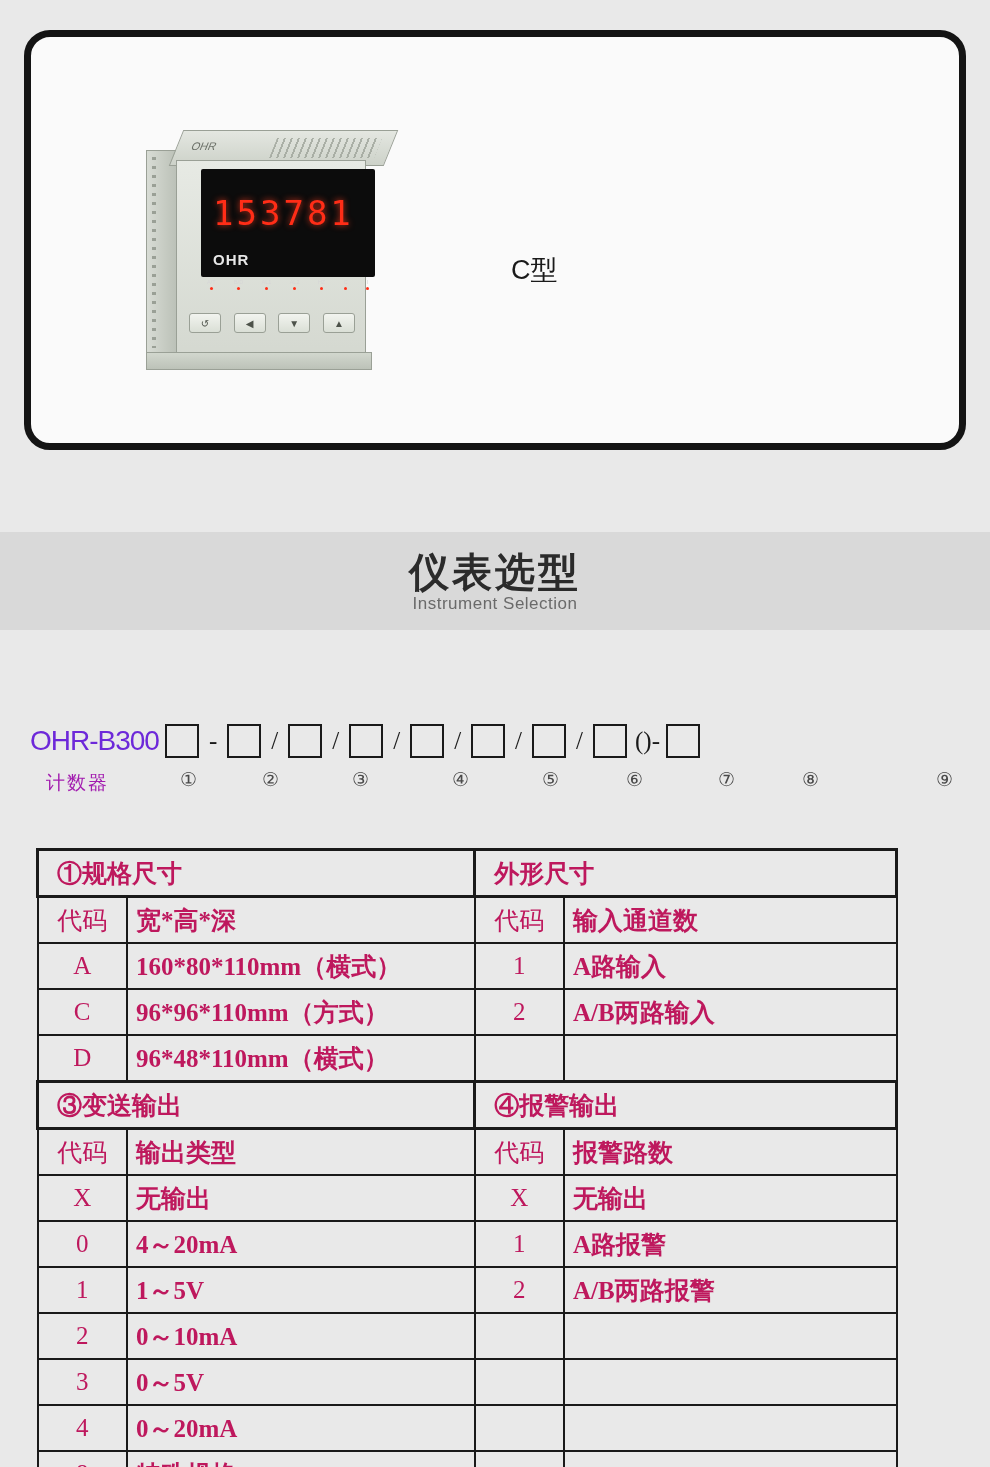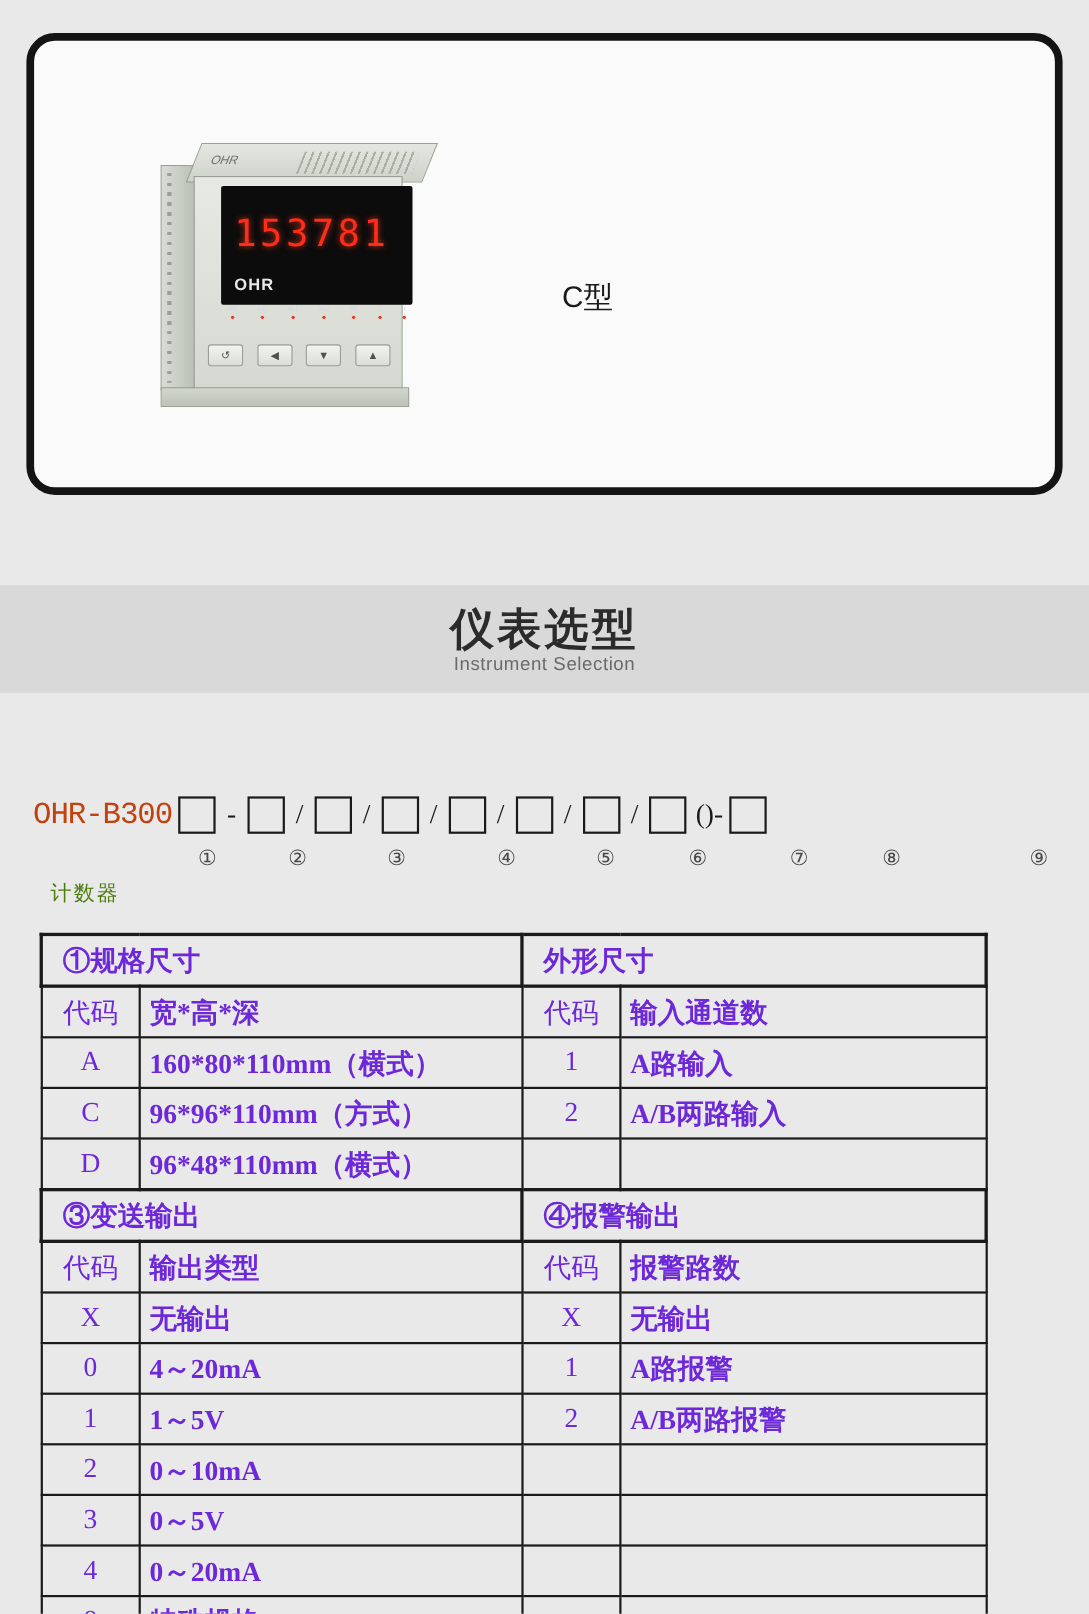--- a/index.html
+++ b/index.html
@@ -232,22 +232,22 @@
   .model-line {
     position: absolute;
     left: 30px;
     top: 24px;
     display: flex;
     align-items: center;
     font-family: "Liberation Serif", serif;
   }
   .model-prefix {
     font-size: 28px;
-    color: #c2410c;
-    font-family: Liberation Mono, monospace;
+    color: #6d28d9;
+    font-family: Liberation Sans, sans-serif;
     letter-spacing: -1px;
   }
   .box {
     width: 30px;
     height: 30px;
     border: 2px solid #1a1a1a;
     margin: 0 6px;
   }
   .sep {
     font-size: 25px;
@@ -264,44 +264,43 @@
     left: 30px;
     top: 68px;
     width: 930px;
     height: 28px;
   }
   .model-sub .cn {
     position: absolute;
     left: 16px;
     top: 2px;
     font-size: 19px;
-    color: #4d7c0f;
+    color: #a21caf;
     letter-spacing: 2px;
-    margin-top: 29px;
   }
   .circ-num {
     position: absolute;
     top: 0;
     font-size: 19px;
     color: #4a4a4a;
   }
 
   
   .sel-table {
     position: absolute;
     left: 36px;
     top: 848px;
     width: 862px;
     border-collapse: collapse;
     font-family: "Liberation Serif", serif;
   }
   .sel-table td {
     border: 2px solid #1a1a1a;
     font-size: 25px;
-    color: #6d28d9;
+    color: #be185d;
     padding: 3px 8px;
     height: 38px;
     vertical-align: middle;
   }
   .hdr-cell {
     font-weight: bold;
     font-size: 26px;
     padding-left: 18px !important;
   }
   .code-col {

